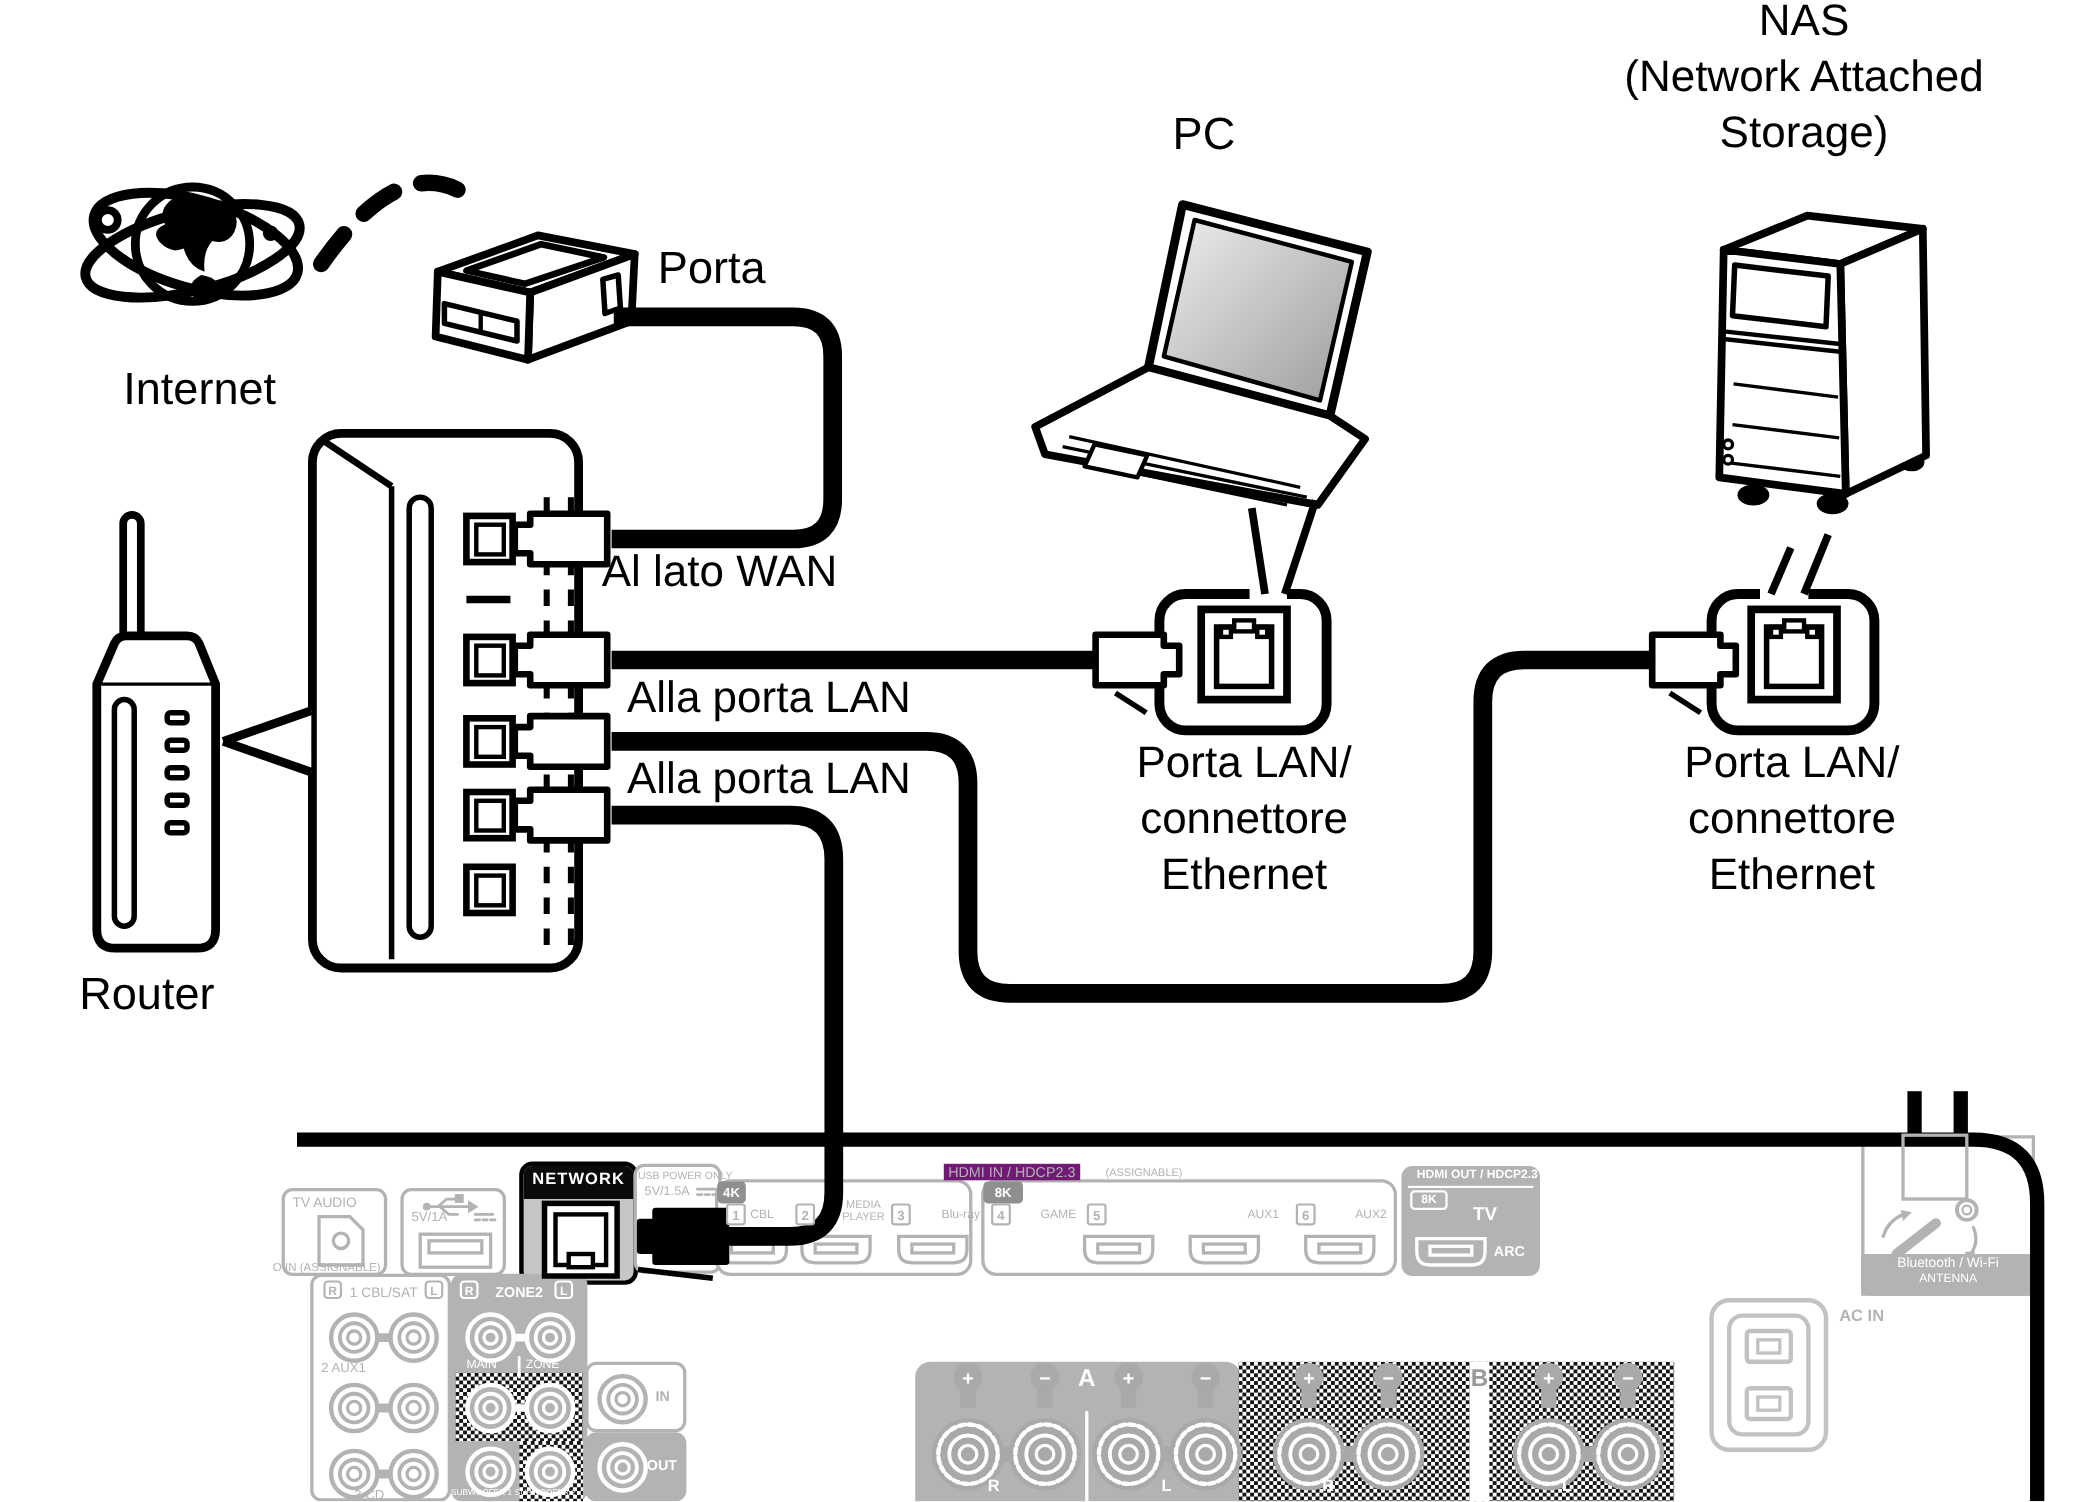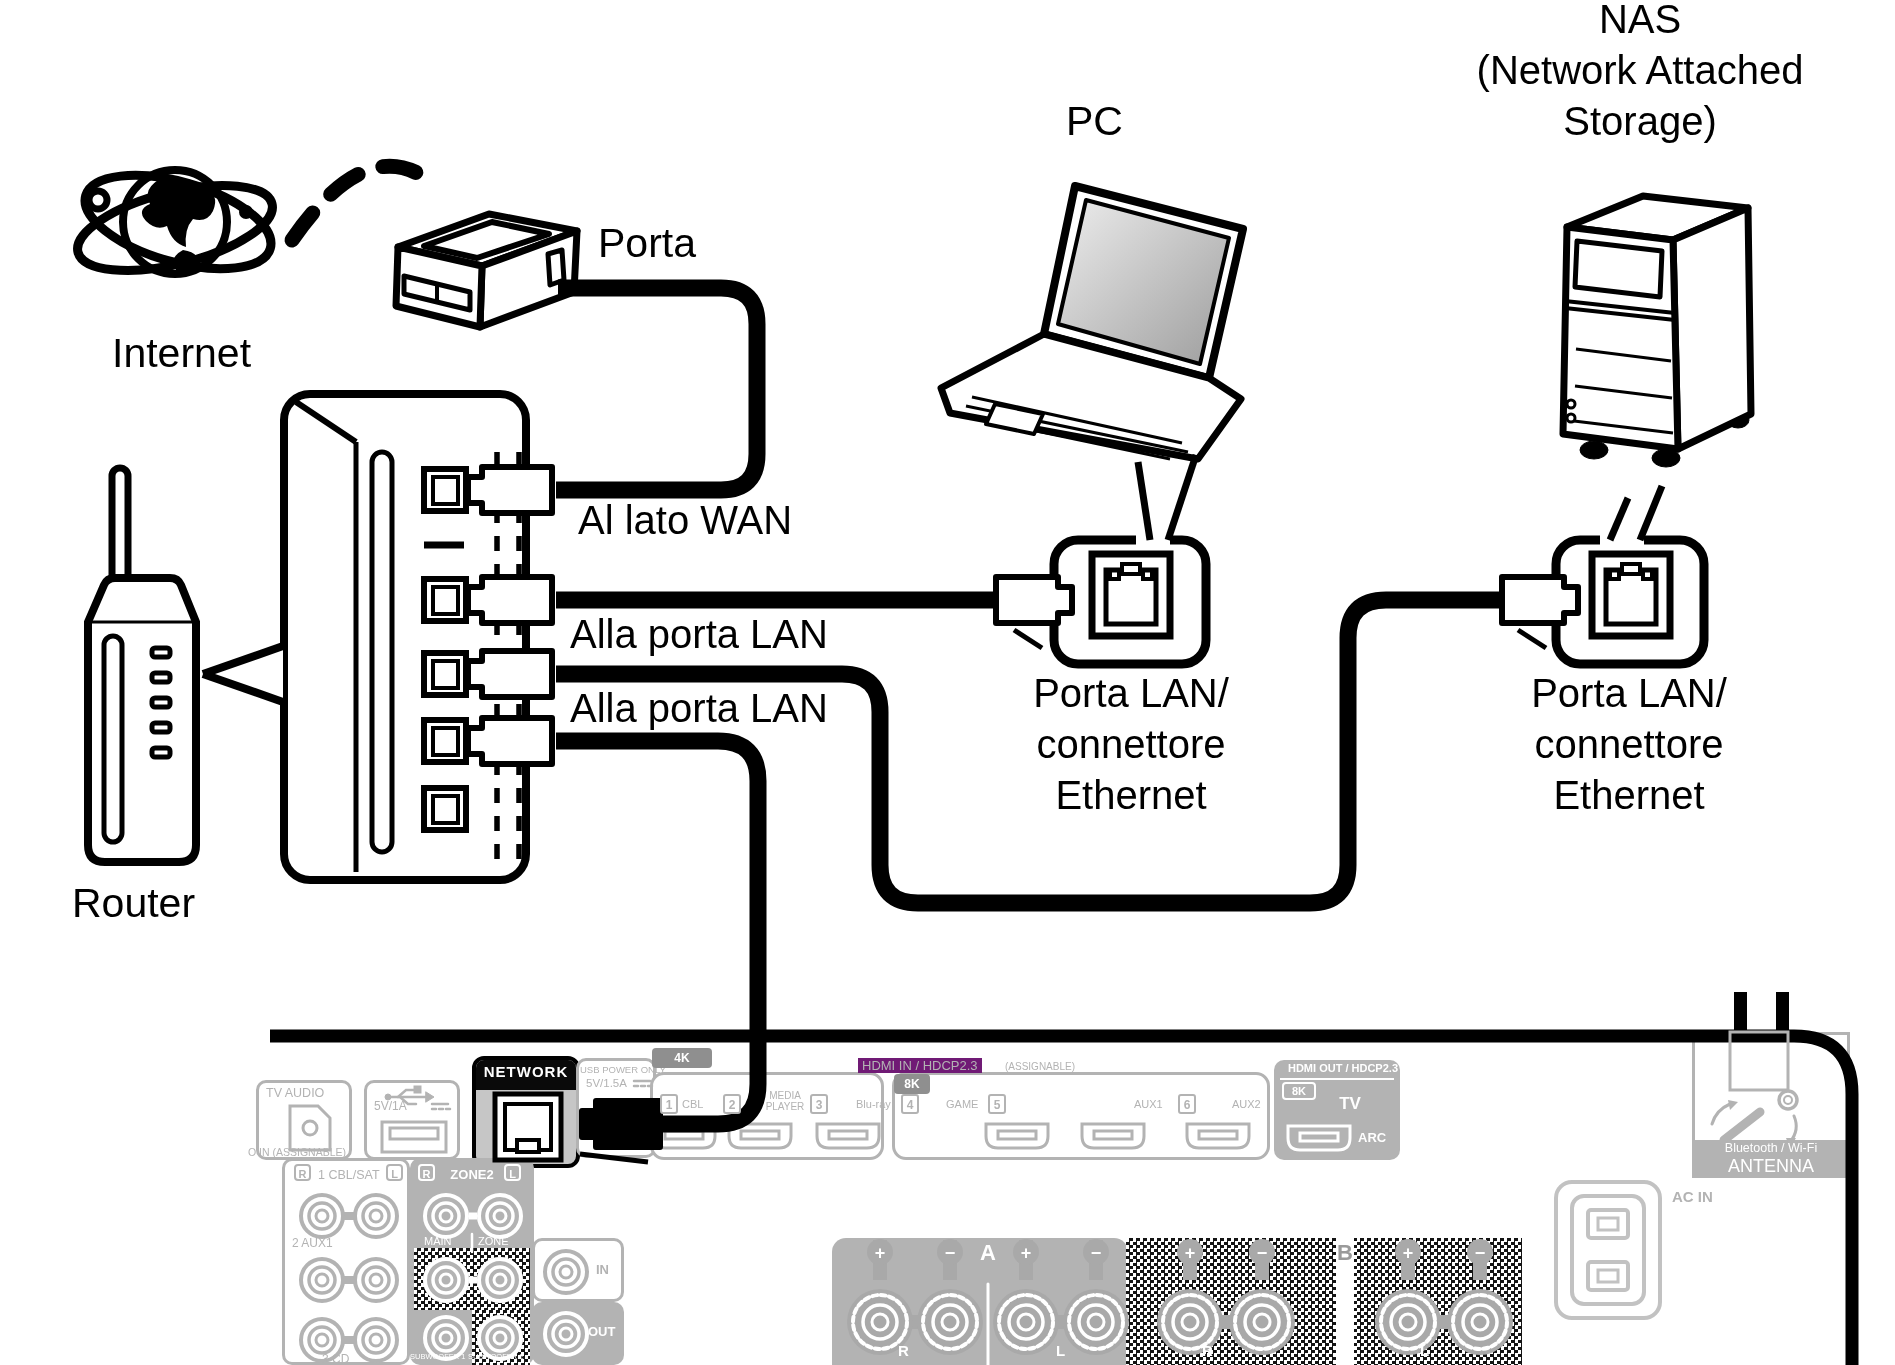--- a/index.html
+++ b/index.html
@@ -344,42 +344,42 @@
   <div class="t txt big" style="left:598px;top:220px;">Porta</div>
   <div class="t txt big" style="left:1066px;top:98px;">PC</div>
   <div class="t txt big" style="left:72px;top:880px;">Router</div>
 
   <div class="t txt ctr" style="left:1440px;top:-6px;width:400px;font-size:40px;line-height:51px;white-space:normal;">
     <div>NAS</div>
     <div>(Network Attached</div>
     <div>Storage)</div>
   </div>
 
-  <div class="t txt" style="left:578px;top:498px;font-size:40px;">Al lato WAN</div>
+  <div class="t txt" style="left:547px;top:498px;font-size:40px;">Al lato WAN</div>
   <div class="t txt" style="left:570px;top:612px;font-size:40px;">Alla porta LAN</div>
   <div class="t txt" style="left:570px;top:686px;font-size:40px;">Alla porta LAN</div>
 
   <div class="t txt ctr" style="left:1010px;top:668px;width:242px;font-size:40px;line-height:51px;white-space:normal;">
     <div>Porta LAN/</div>
     <div>connettore</div>
     <div>Ethernet</div>
   </div>
   <div class="t txt ctr" style="left:1508px;top:668px;width:242px;font-size:40px;line-height:51px;white-space:normal;">
     <div>Porta LAN/</div>
     <div>connettore</div>
     <div>Ethernet</div>
   </div>
 
   <div class="t txt gray" style="left:266px;top:1086px;font-size:12.5px;">TV AUDIO</div>
   <div class="t txt gray" style="left:248px;top:1146px;font-size:10.5px;">O IN (ASSIGNABLE)</div>
   <div class="t txt gray" style="left:374px;top:1099px;font-size:12px;">5V/1A</div>
   <div class="t txt white bold ctr" style="left:476px;top:1063px;width:100px;font-size:15px;letter-spacing:1px;">NETWORK</div>
   <div class="t txt gray" style="left:580px;top:1064px;font-size:9.5px;">USB POWER ONLY</div>
   <div class="t txt gray" style="left:586px;top:1077px;font-size:11.5px;">5V/1.5A</div>
-  <div class="darkbadge txt" style="left:652px;top:1048px;width:60px;height:20px;">4K</div>
+  <div class="darkbadge txt" style="left:652px;top:1074px;width:26px;height:20px;">4K</div>
   <div class="darkbadge txt" style="left:894px;top:1074px;width:36px;height:20px;">8K</div>
   <div class="t txt gray" style="left:858px;top:1058px;font-size:13px;background:#701a75;padding:0 4px;">HDMI IN / HDCP2.3</div>
   <div class="t txt gray" style="left:1002px;top:1061px;font-size:10px;background:#fff;padding:0 3px;">(ASSIGNABLE)</div>
 
   <div class="numbox txt" style="left:660px;top:1094px;">1</div>
   <div class="t txt gray" style="left:682px;top:1098px;font-size:11px;">CBL</div>
   <div class="numbox txt" style="left:723px;top:1094px;">2</div>
   <div class="t txt gray ctr" style="left:762px;top:1090px;width:46px;font-size:10px;line-height:11px;white-space:normal;">
     <div>MEDIA</div>
     <div>PLAYER</div>
@@ -392,21 +392,21 @@
   <div class="t txt gray" style="left:1134px;top:1098px;font-size:11px;">AUX1</div>
   <div class="numbox txt" style="left:1178px;top:1094px;">6</div>
   <div class="t txt gray" style="left:1232px;top:1098px;font-size:11px;">AUX2</div>
 
   <div class="t txt white bold ctr" style="left:1274px;top:1062px;width:138px;font-size:11px;">HDMI OUT / HDCP2.3</div>
   <div class="t txt white bold" style="left:1282px;top:1082px;width:34px;height:18px;border:2px solid #fff;border-radius:4px;font-size:11px;text-align:center;line-height:15px;box-sizing:border-box;">8K</div>
   <div class="t txt white bold ctr" style="left:1322px;top:1094px;width:56px;font-size:17px;">TV</div>
   <div class="t txt white bold" style="left:1358px;top:1130px;font-size:13px;">ARC</div>
 
   <div class="t txt white ctr" style="left:1692px;top:1141px;width:158px;font-size:12.5px;">Bluetooth / Wi-Fi</div>
-  <div class="t txt white ctr" style="left:1692px;top:1156px;width:158px;font-size:18px;">ANTENNA</div>
+  <div class="t txt white ctr" style="left:1692px;top:1156px;width:158px;font-size:11px;">ANTENNA</div>
   <div class="t txt gray bold" style="left:1672px;top:1188px;font-size:15px;">AC IN</div>
 
   <div class="badge badge-g txt" style="left:294px;top:1164px;">R</div>
   <div class="t txt gray" style="left:318px;top:1168px;font-size:12.5px;">1 CBL/SAT</div>
   <div class="badge badge-g txt" style="left:386px;top:1164px;">L</div>
 
   <div class="badge badge-w txt" style="left:418px;top:1164px;">R</div>
   <div class="t txt white bold ctr" style="left:440px;top:1167px;width:64px;font-size:13px;">ZONE2</div>
   <div class="badge badge-w txt" style="left:504px;top:1164px;">L</div>
 

